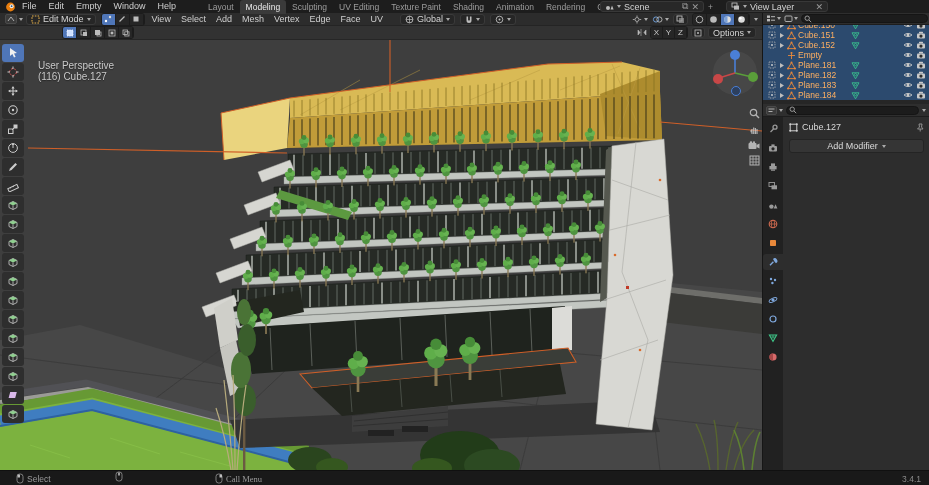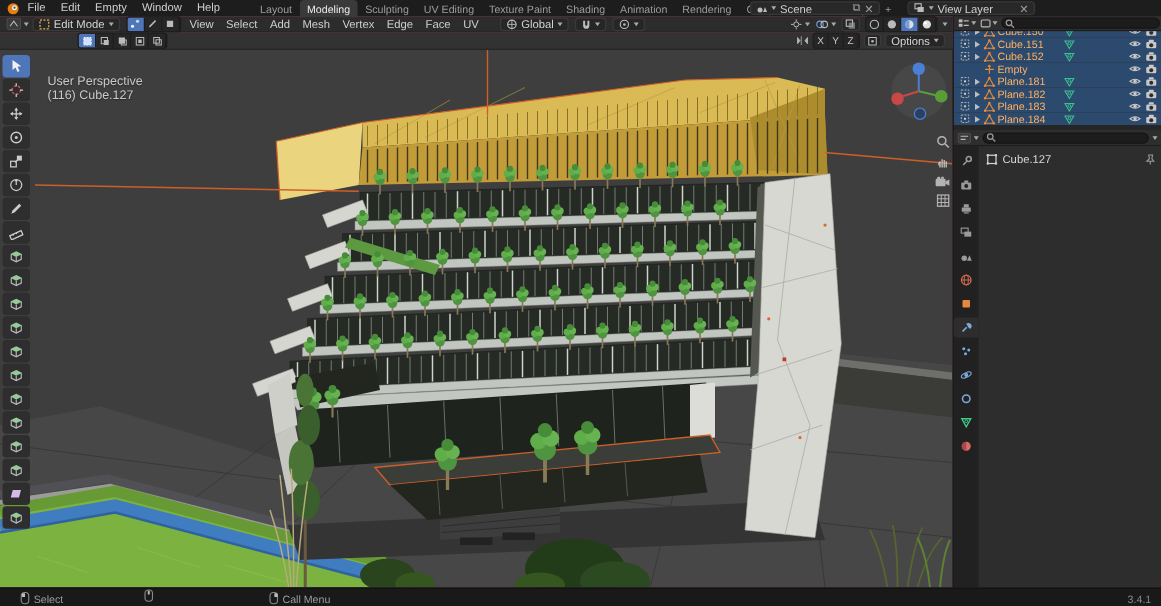--- a/index.html
+++ b/index.html
@@ -1467,20 +1467,24 @@
               <circle cx="7.8" cy="7.8" r="1" fill="#cfcfcf"></circle>
             </svg>
           </span>
         <span>Cube.127</span>
         <span class="ico" style="margin-left:auto">
             <svg width="8" height="9">
               <path d="M3,1 L6,1 L5.5,4 L7,6 L1.5,6 L3.5,4Z M4.2,6 V8.5" fill="none" stroke="#9a9a9a" stroke-width="0.9"></path>
             </svg>
           </span>
       </div>
+      <div id="add-modifier">
+        <span>Add Modifier</span>
+        <span class="caret"></span>
+      </div>
     </div>
   </div>
 
   <div id="statusbar">
     <div id="hints">
         <div class="hint" style="left: 16px;">
           <span class="ico">
             <svg width="8" height="11">
               <rect x="1" y="1" width="6" height="9" rx="2.6" fill="none" stroke="#8a8a8a" stroke-width="0.9"></rect>
               <path d="M1.5,1.5 h2.5 v3 h-2.5Z" fill="#bdbdbd"></path>
@@ -1490,21 +1494,21 @@
         </div>
         <div class="hint" style="left: 96px; flex-direction: column;">
           <span class="ico">
             <svg width="8" height="11">
               <rect x="1" y="1" width="6" height="9" rx="2.6" fill="none" stroke="#8a8a8a" stroke-width="0.9"></rect>
               <path d="M3.2,1.5 h1.6 v3 h-1.6Z" fill="#bdbdbd"></path>
             </svg>
           </span>
           <span>Rotate View</span>
         </div>
-        <div class="hint" style="left: 215px;">
+        <div class="hint" style="left: 215px; font-family: Liberation Serif, serif;">
           <span class="ico">
             <svg width="8" height="11">
               <rect x="1" y="1" width="6" height="9" rx="2.6" fill="none" stroke="#8a8a8a" stroke-width="0.9"></rect>
               <path d="M4.5,1.5 h2.5 v3 h-2.5Z" fill="#bdbdbd"></path>
             </svg>
           </span>
           <span>Call Menu</span>
         </div>
       </div>
     <div id="version">3.4.1</div>

